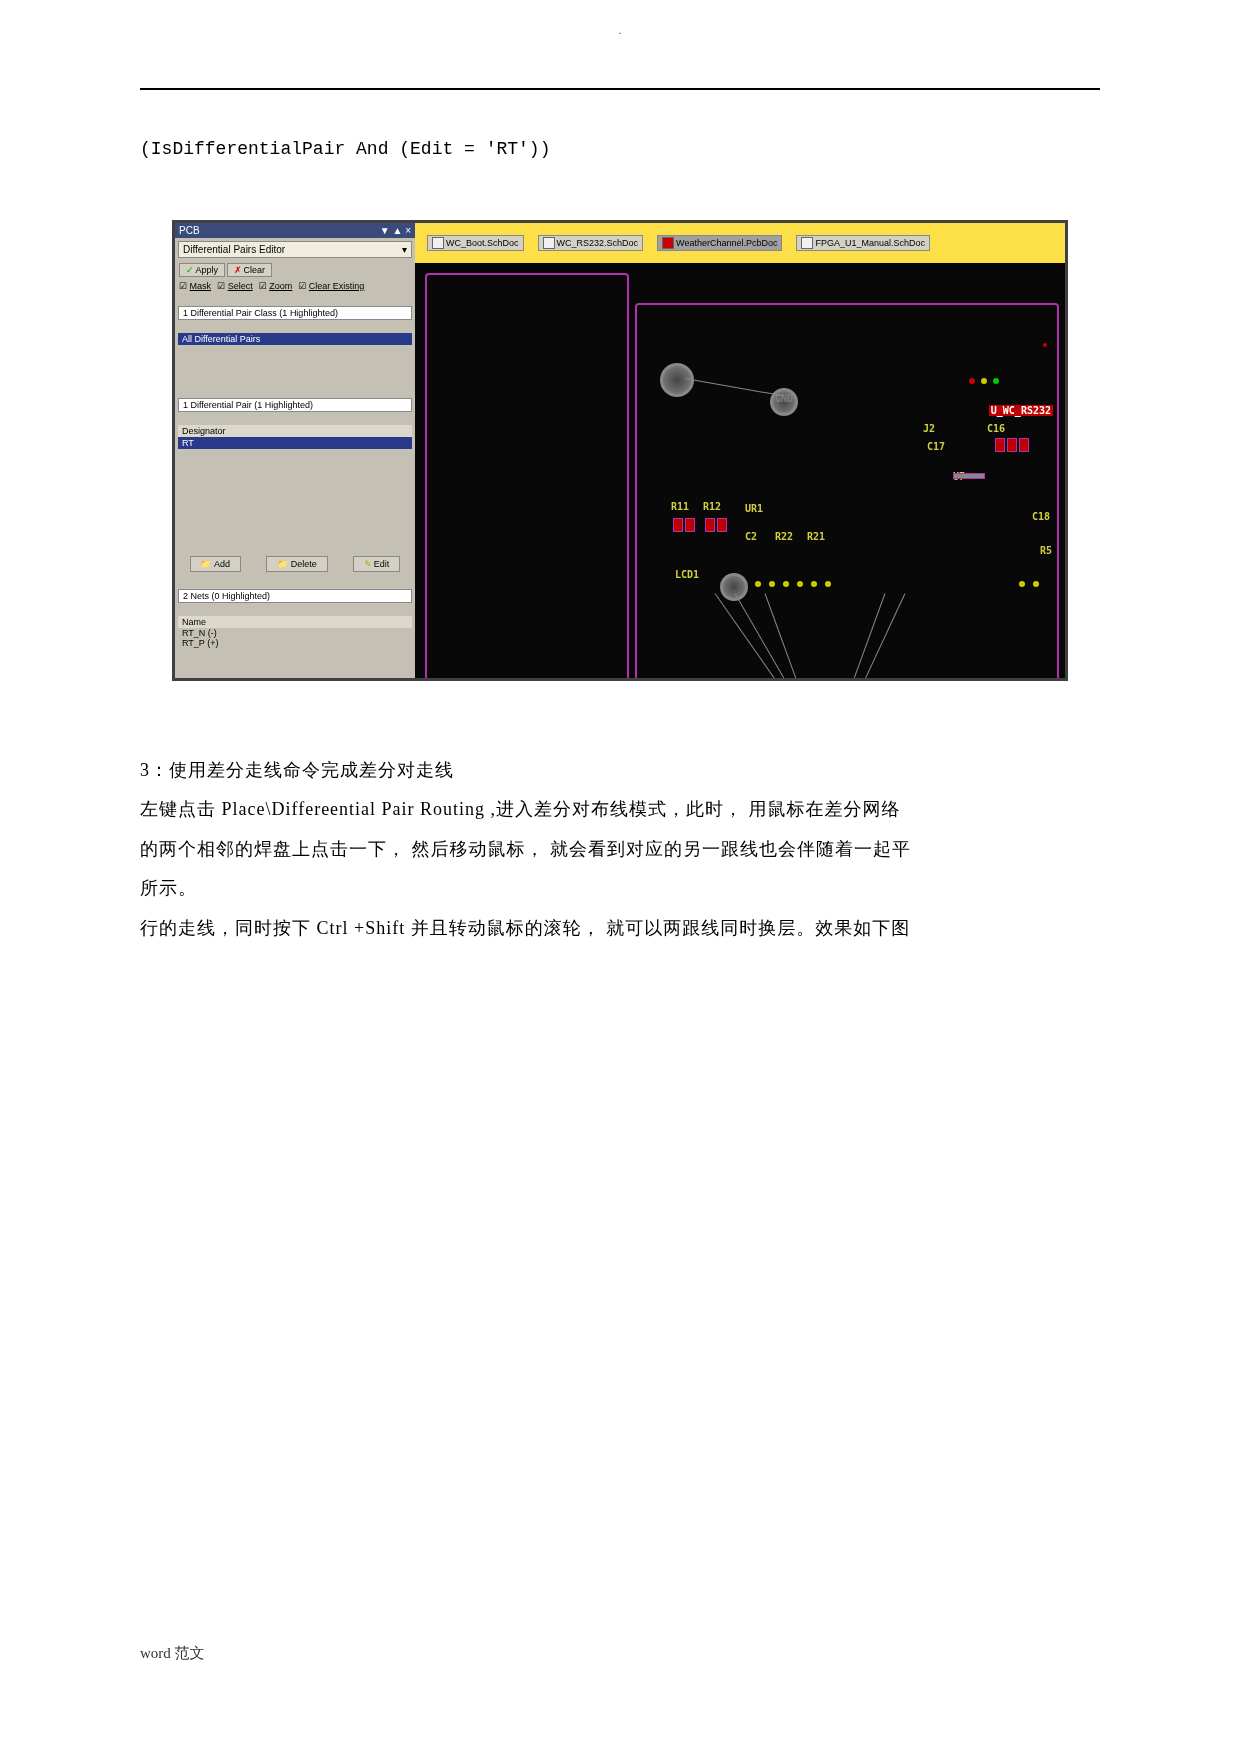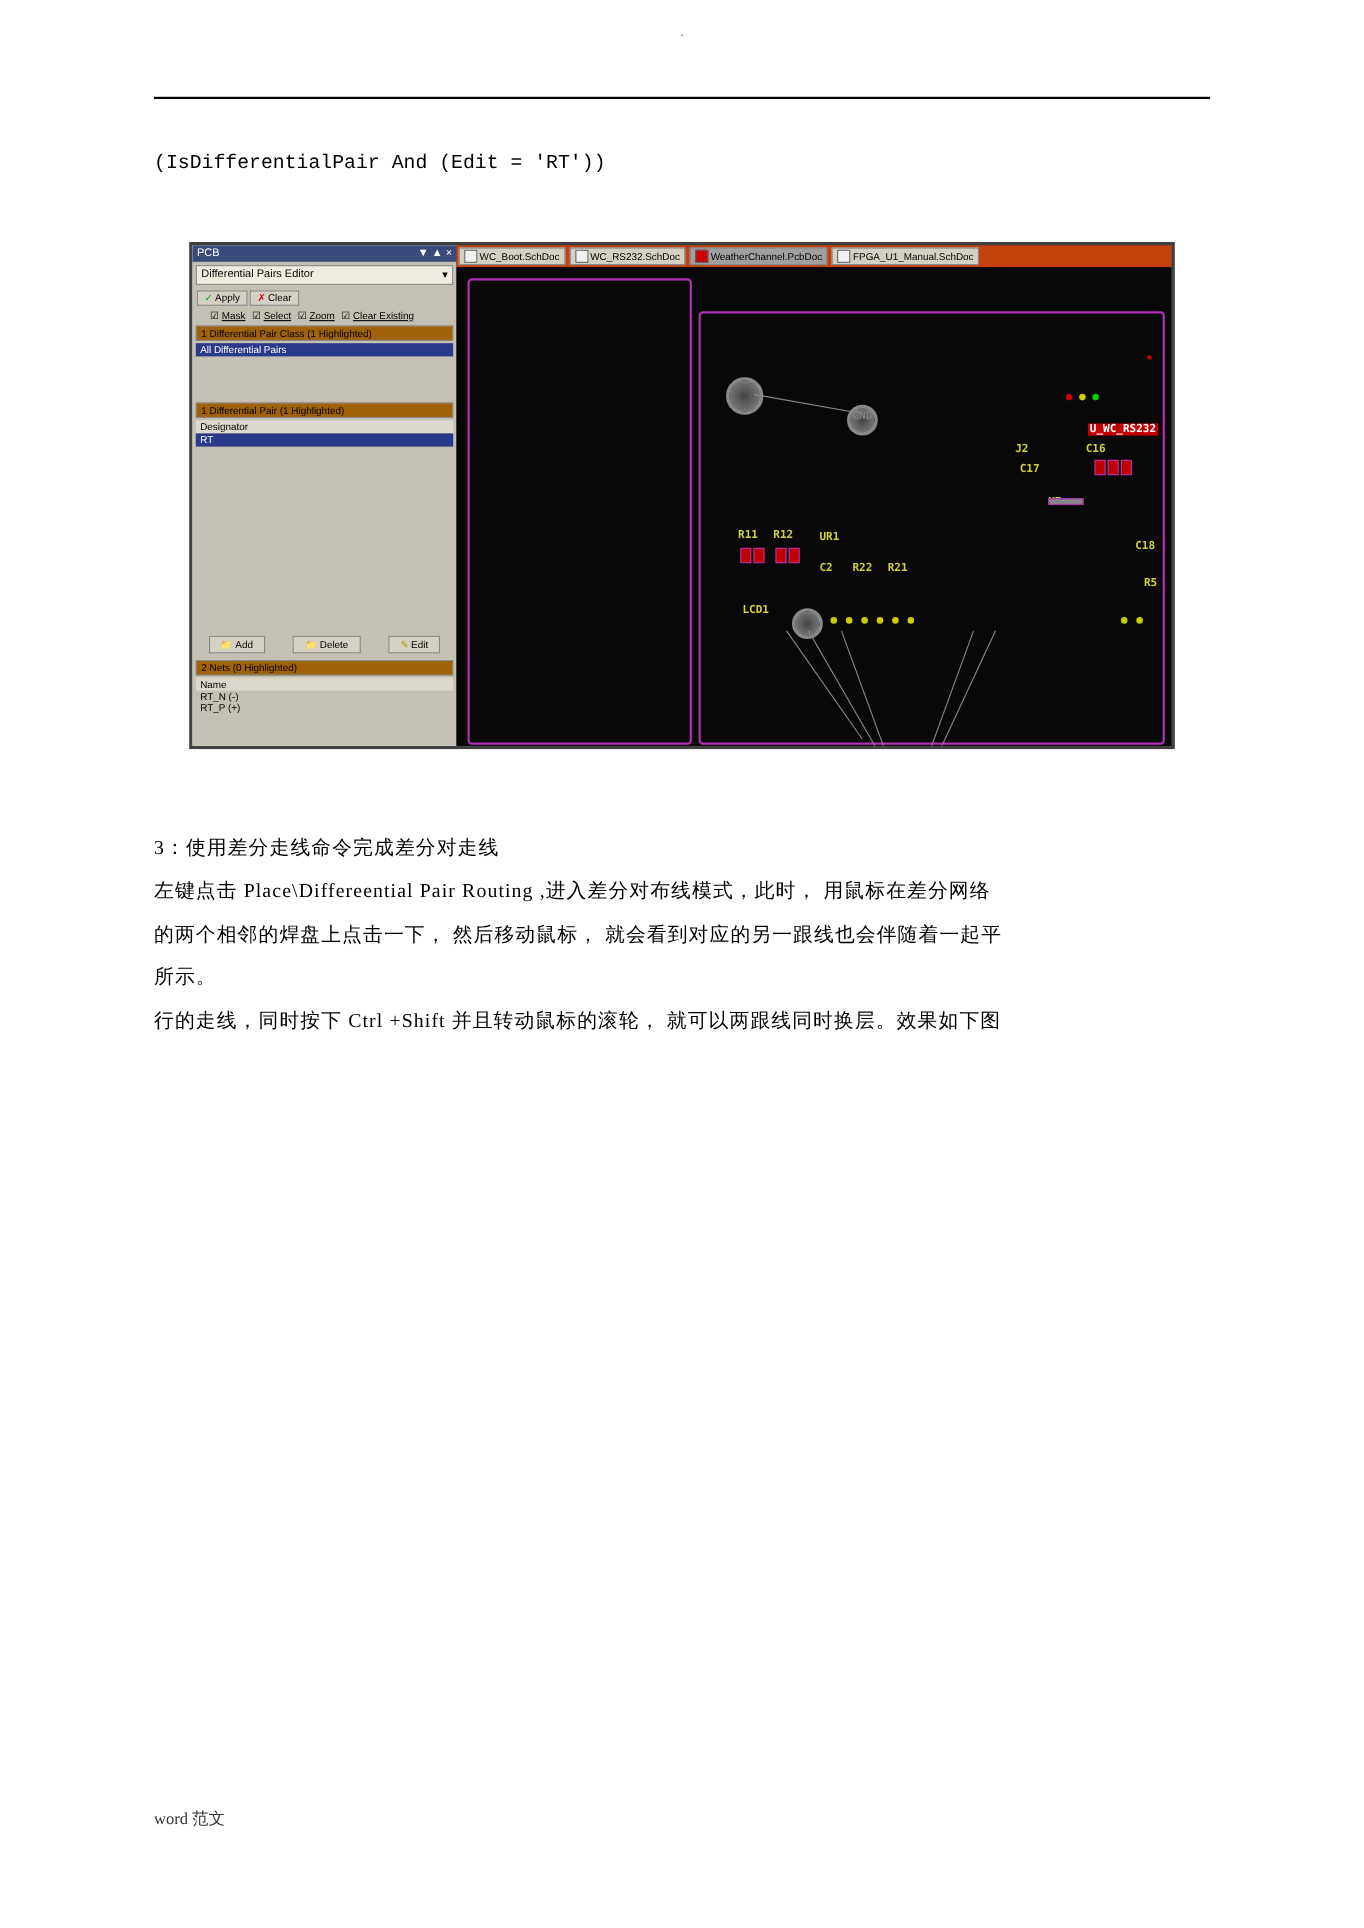--- a/index.html
+++ b/index.html
@@ -7,30 +7,30 @@
 .hdr{border-bottom:2px solid #000;height:2px;margin-bottom:40px}
 .dot{text-align:center;font-size:10px;color:#333;margin-top:-55px;margin-bottom:50px}
 .txt{font-family:"Courier New",monospace;font-size:18px;line-height:2.2;color:#000;margin-bottom:50px}
 .txt-cn{font-family:Liberation Serif, serif;font-size:18px;line-height:2.2;color:#000;letter-spacing:1px}
 .fig{width:890px;height:455px;margin:0 auto 70px;display:flex;border:3px solid #404040}
 .panel{width:240px;background:#c4c0b4;display:flex;flex-direction:column;font-family:Tahoma,sans-serif;font-size:10px;color:#000}
 .p-title{background:#3a4a7a;color:#fff;padding:2px 4px;display:flex;justify-content:space-between;font-size:10px}
 .p-drop{background:#f0ece0;border:1px solid #888;margin:3px;padding:2px 4px;display:flex;justify-content:space-between;align-items:center}
 .p-btnrow{display:flex;gap:2px;margin:2px 4px}
 .p-btn{background:#d4d0c4;border:1px solid #888;padding:1px 6px;font-size:9px;display:flex;align-items:center;gap:2px}
-.p-chkrow{margin:2px 16px;font-size:9px;display:flex;gap:6px}
-.p-sec{background:#a16207;border:1px solid #888;margin:2px 3px;padding:1px 4px;font-size:9px}
+.p-chkrow{margin:2px 4px;font-size:9px;display:flex;gap:6px}
+.p-sec{background:#ffffff;border:1px solid #888;margin:13px 3px;padding:1px 4px;font-size:9px}
 .p-sel{background:#2a3a8a;color:#fff;padding:1px 4px;margin:0 3px;font-size:9px}
 .p-gap{flex:0 0 40px}
 .p-btns3{display:flex;gap:4px;margin:4px;justify-content:space-around}
 .p-btns3 .p-btn{padding:2px 10px}
 .p-row{background:#dcd8cc;margin:0 3px;padding:1px 4px;font-size:9px}
 .p-cell{background:#c4c0b4;margin:0 3px;padding:0 4px;font-size:9px}
 .pcb{flex:1;background:#000;display:flex;flex-direction:column}
-.tabs{background:#c2410c;display:flex;gap:4px;padding:2px;font-size:9px}
+.tabs{background:#fde047;display:flex;gap:14px;padding:12px;font-size:9px}
 .tab{background:#d4d0c4;border:1px solid #888;padding:1px 4px;display:flex;align-items:center;gap:2px}
 .tab .ico{width:10px;height:10px;background:#f0f0f0;border:1px solid #666}
 .tab.act{background:#a0a0a0}
 .canvas{flex:1;position:relative;background:#080808;overflow:hidden}
 .outline{position:absolute;border:2px solid #b030b0;border-radius:4px}
 .lbl{position:absolute;color:#d0d040;font-family:monospace;font-size:10px;font-weight:bold}
 .via{position:absolute;width:28px;height:28px;border:3px solid #888;border-radius:50%;background:radial-gradient(#444,#888)}
 .trk{position:absolute;background:#888;height:1px;transform-origin:left}
 .pad{position:absolute;width:8px;height:12px;background:#888;border:1px solid #b030b0}
 .red{background:#c00000}

